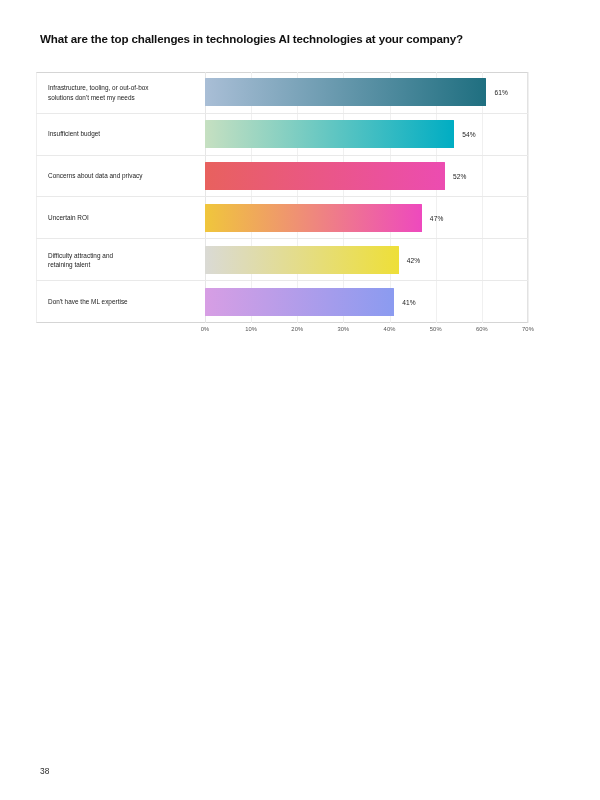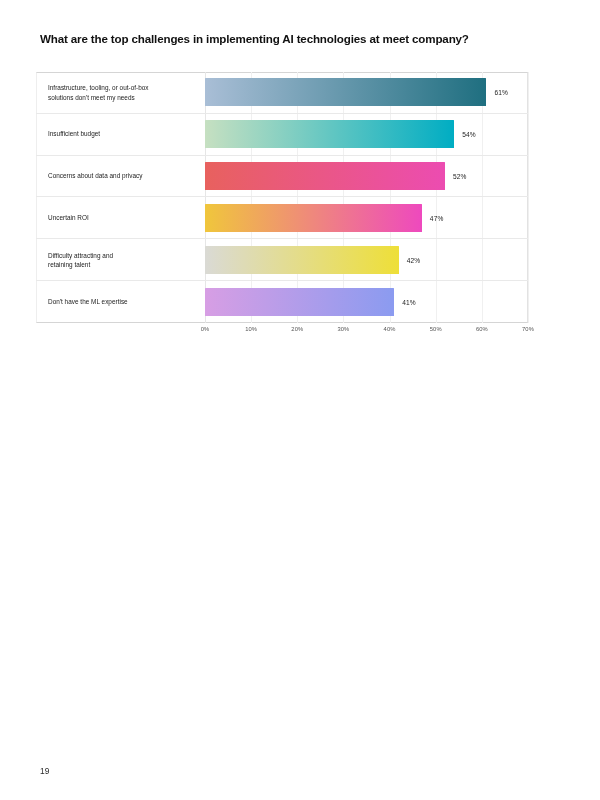--- a/index.html
+++ b/index.html
@@ -147,21 +147,21 @@
     top: 766px;
     font-size: 8.4px;
     color: #2b2b2b;
   }
 </style>
 </head>
 <body>
 
 <div id="slide">
 
-  <div id="chart-title">What are the top challenges in implementing AI technologies at meet company?</div>
+  <div id="chart-title">What are the top challenges in technologies AI technologies at your company?</div>
 
   <div id="chart">
     <div id="plot-frame"></div>
     <div id="gridlines">
         <div class="gridline zero" style="left: 169px;"></div>
         <div class="gridline" style="left: 215.143px;"></div>
         <div class="gridline" style="left: 261.286px;"></div>
         <div class="gridline" style="left: 307.429px;"></div>
         <div class="gridline" style="left: 353.571px;"></div>
         <div class="gridline" style="left: 399.714px;"></div>
@@ -218,15 +218,15 @@
       <div class="tick-label" style="left: 169px;">0%</div>
       <div class="tick-label" style="left: 215.143px;">10%</div>
       <div class="tick-label" style="left: 261.286px;">20%</div>
       <div class="tick-label" style="left: 307.429px;">30%</div>
       <div class="tick-label" style="left: 353.571px;">40%</div>
       <div class="tick-label" style="left: 399.714px;">50%</div>
       <div class="tick-label" style="left: 445.857px;">60%</div>
       <div class="tick-label" style="left: 492px;">70%</div>
     </div>
 
-  <div id="page-number">19</div>
+  <div id="page-number">38</div>
 
 </div>
 
 </body></html>

